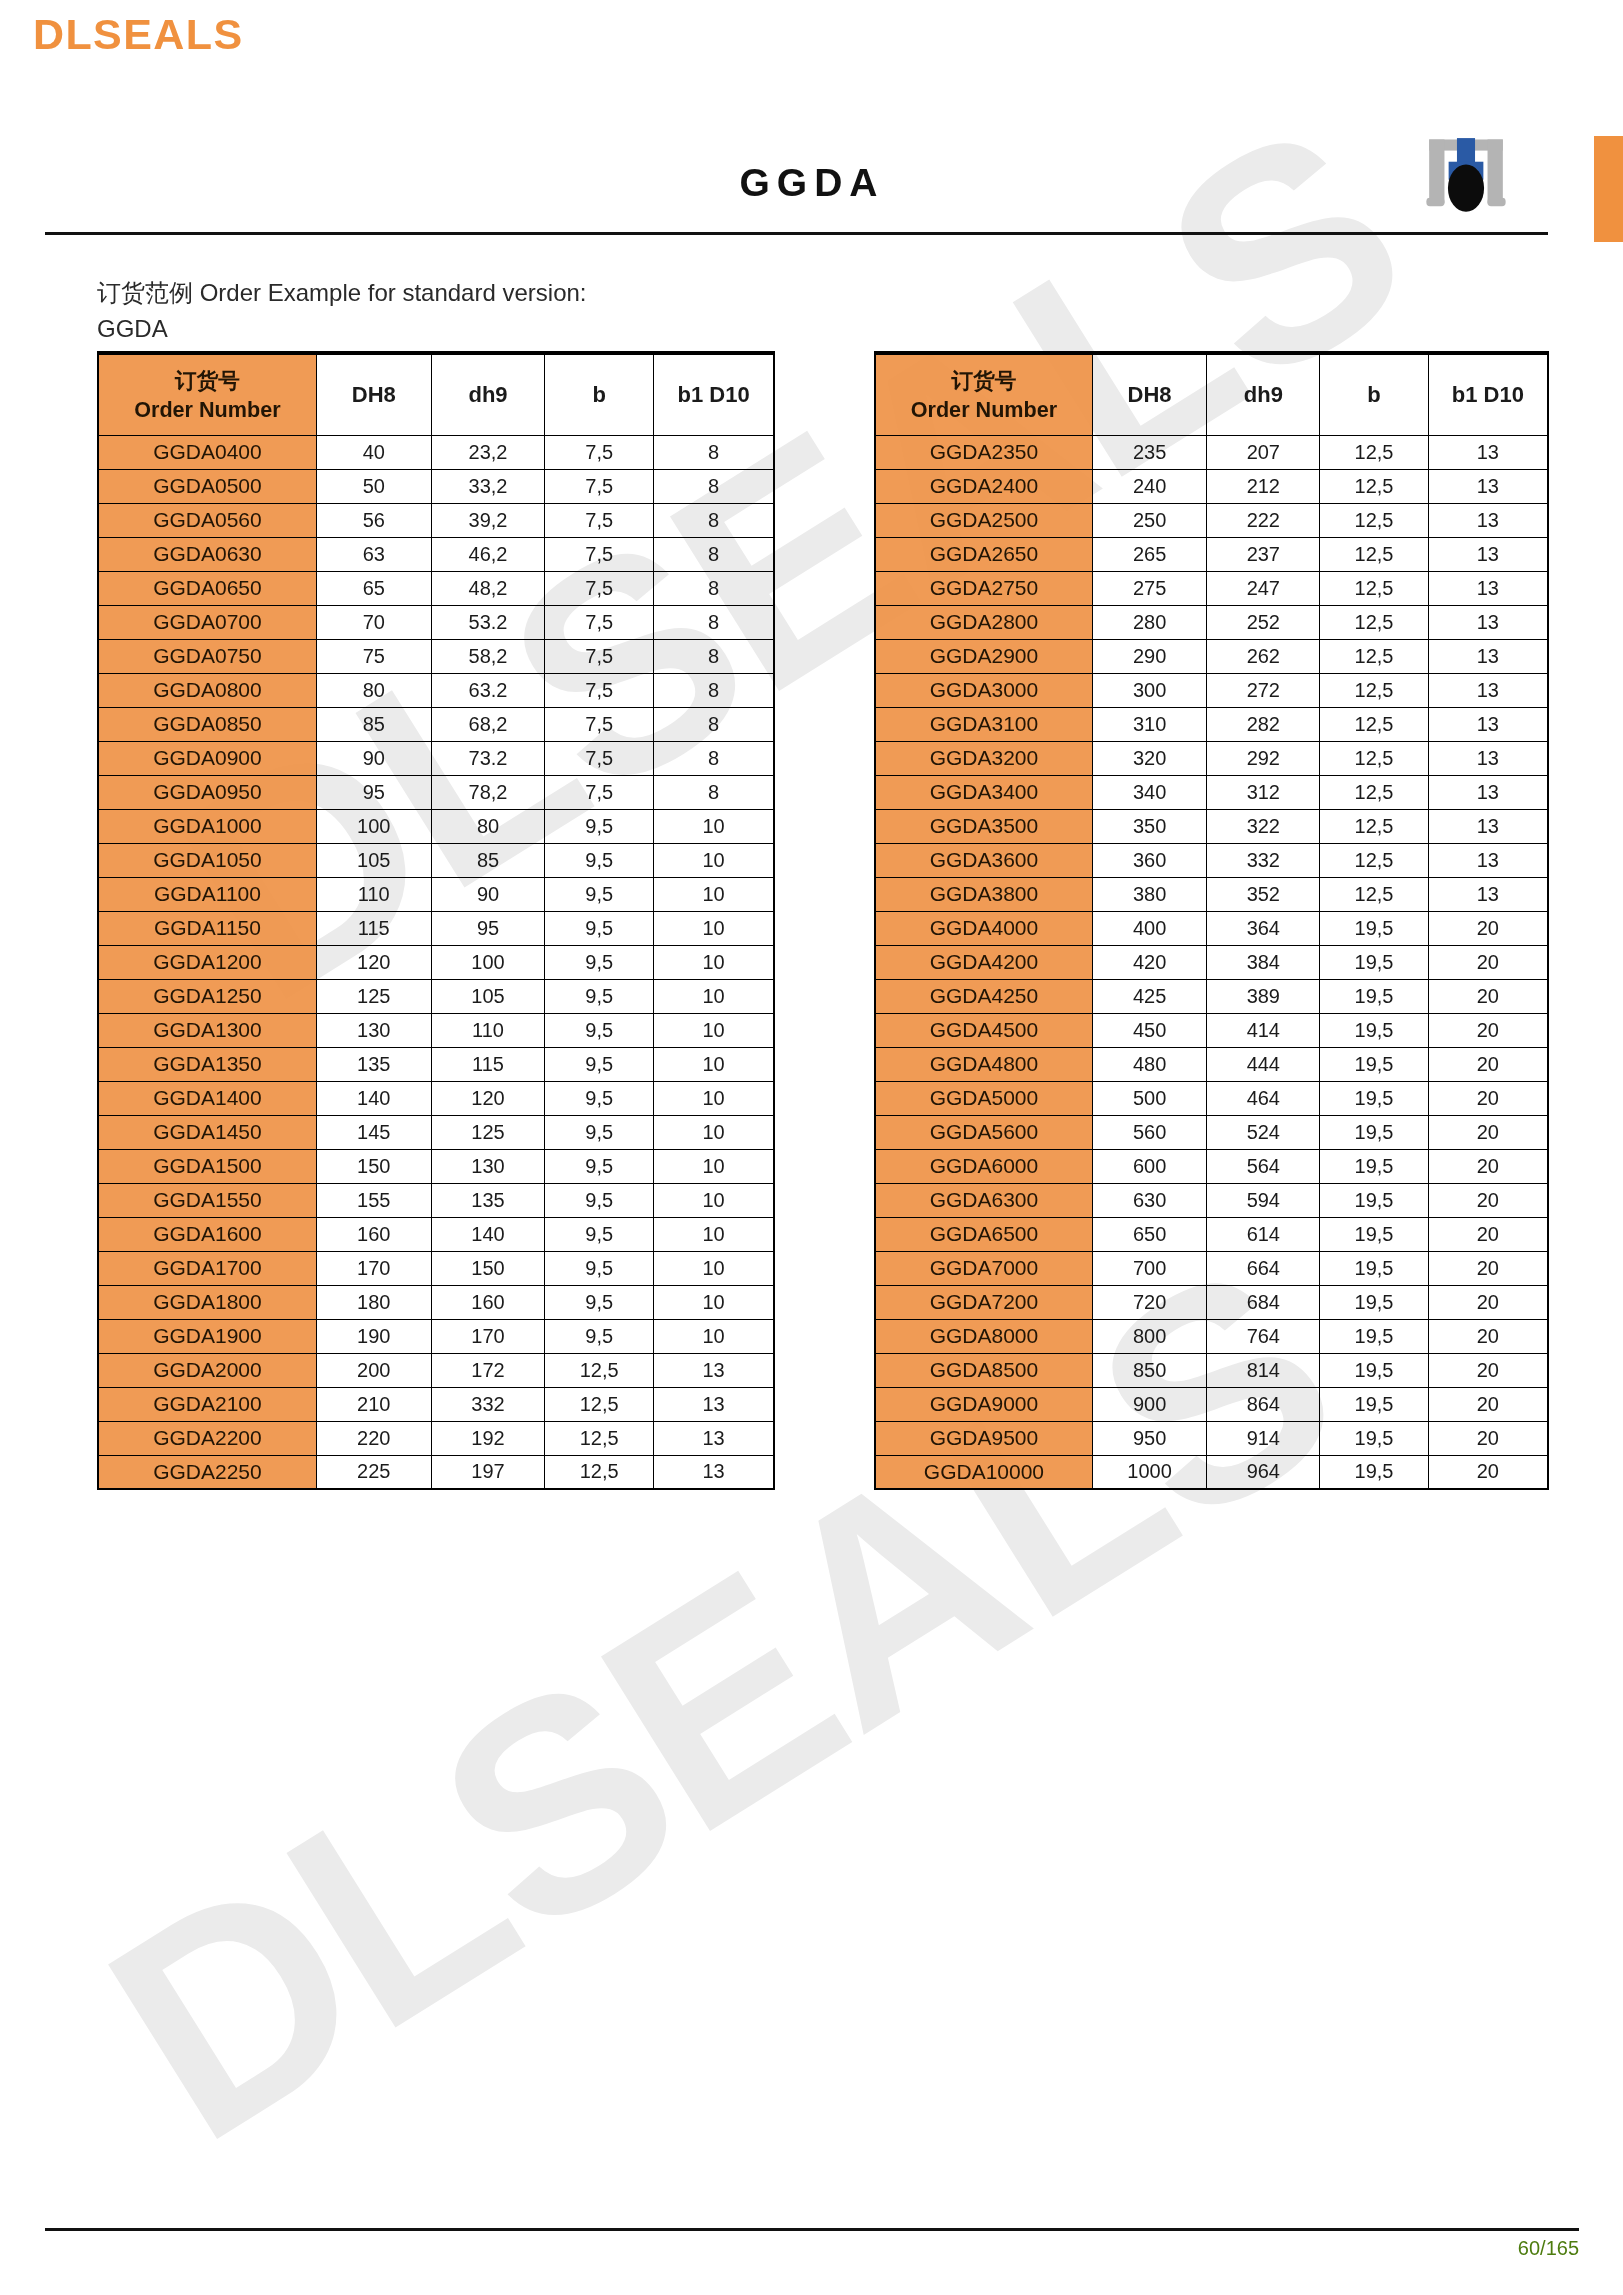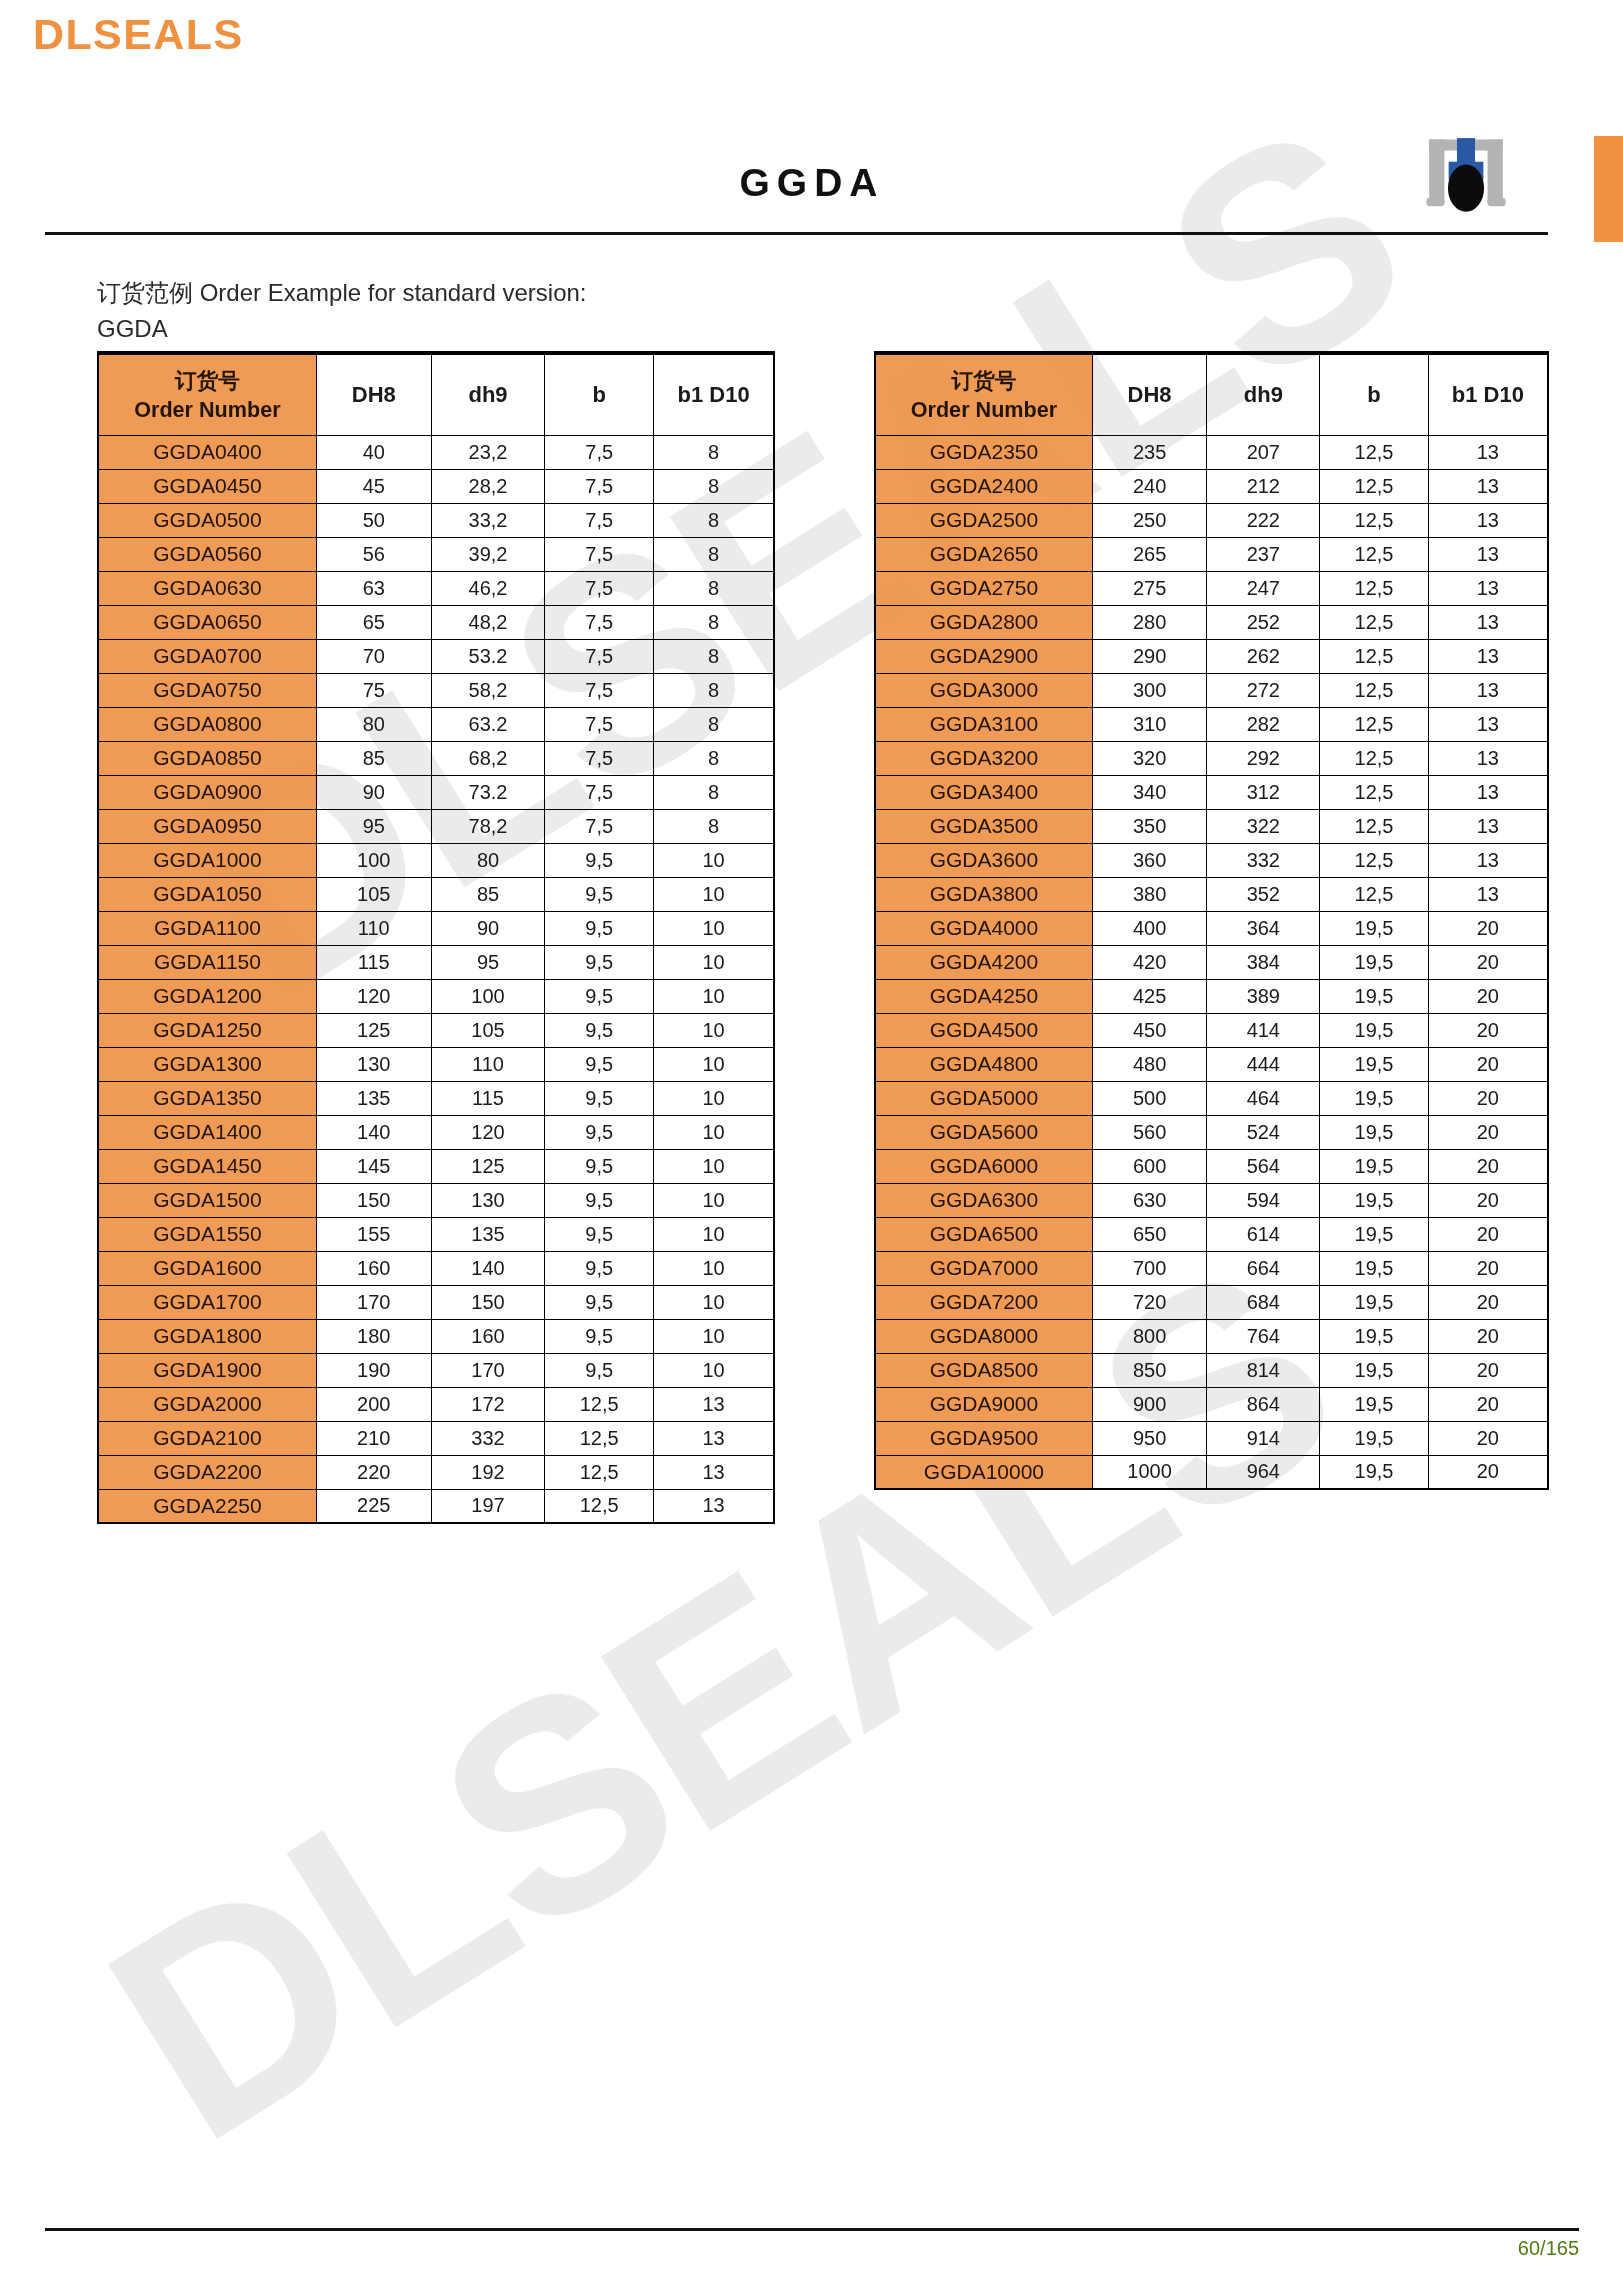--- a/index.html
+++ b/index.html
@@ -122,27 +122,20 @@
   </thead>
   <tbody>
       <tr>
         <td class="c-order">GGDA0400</td>
         <td class="c-num">40</td>
         <td class="c-num">23,2</td>
         <td class="c-num">7,5</td>
         <td class="c-num">8</td>
       </tr>
       <tr>
-        <td class="c-order">GGDA0450</td>
-        <td class="c-num">45</td>
-        <td class="c-num">28,2</td>
-        <td class="c-num">7,5</td>
-        <td class="c-num">8</td>
-      </tr>
-      <tr>
         <td class="c-order">GGDA0500</td>
         <td class="c-num">50</td>
         <td class="c-num">33,2</td>
         <td class="c-num">7,5</td>
         <td class="c-num">8</td>
       </tr>
       <tr>
         <td class="c-order">GGDA0560</td>
         <td class="c-num">56</td>
         <td class="c-num">39,2</td>

